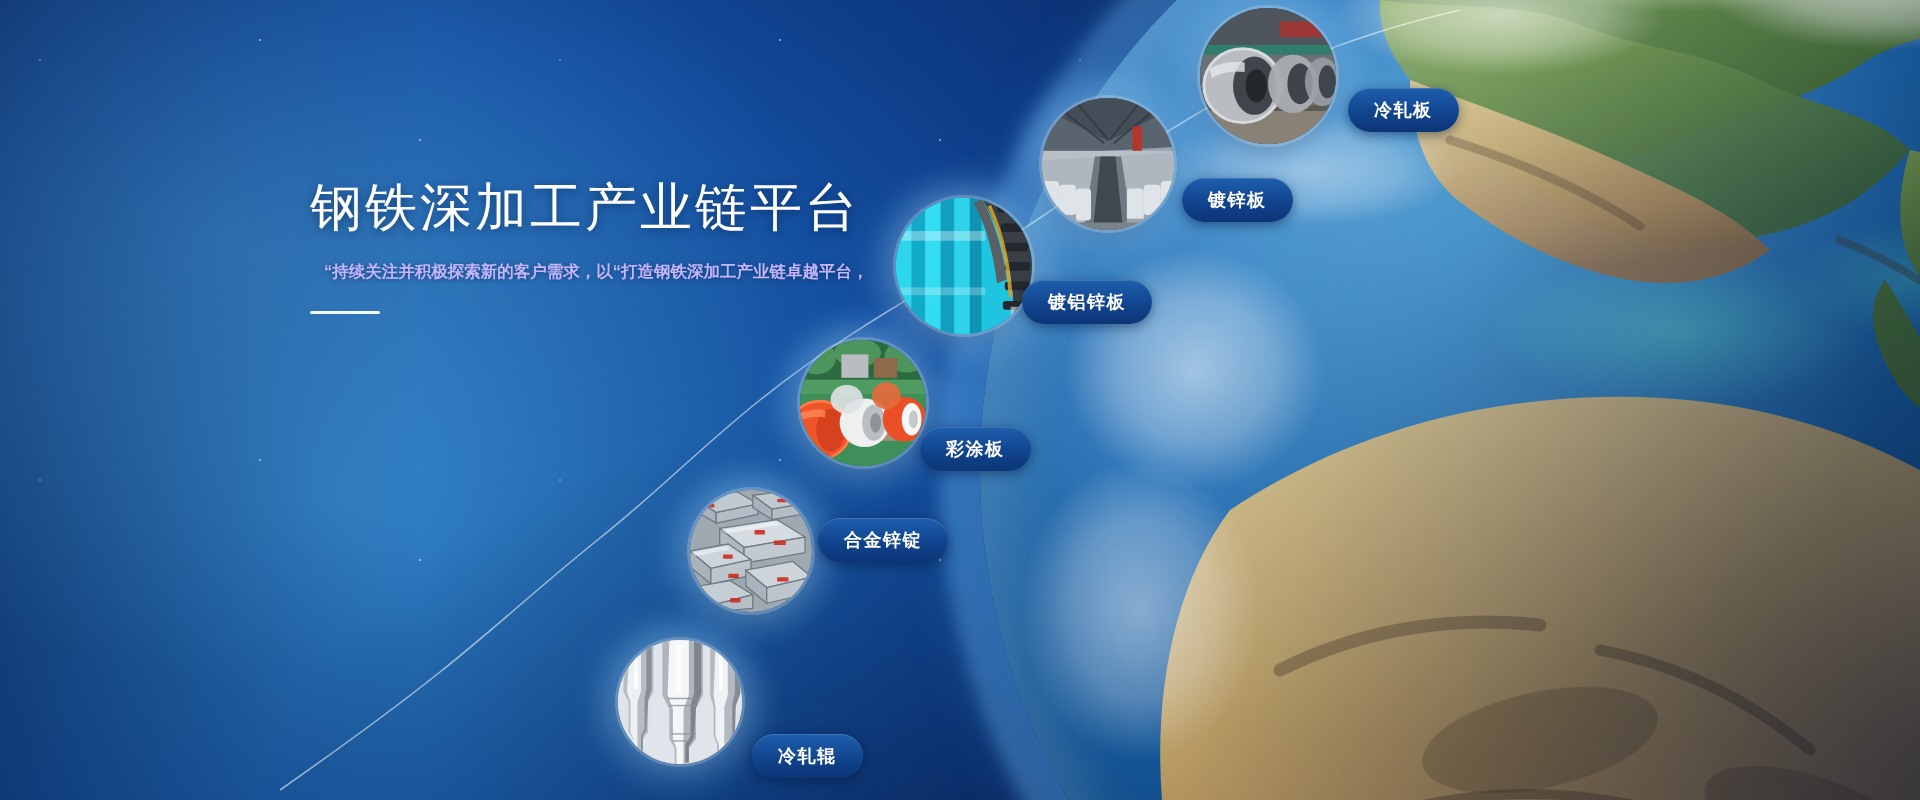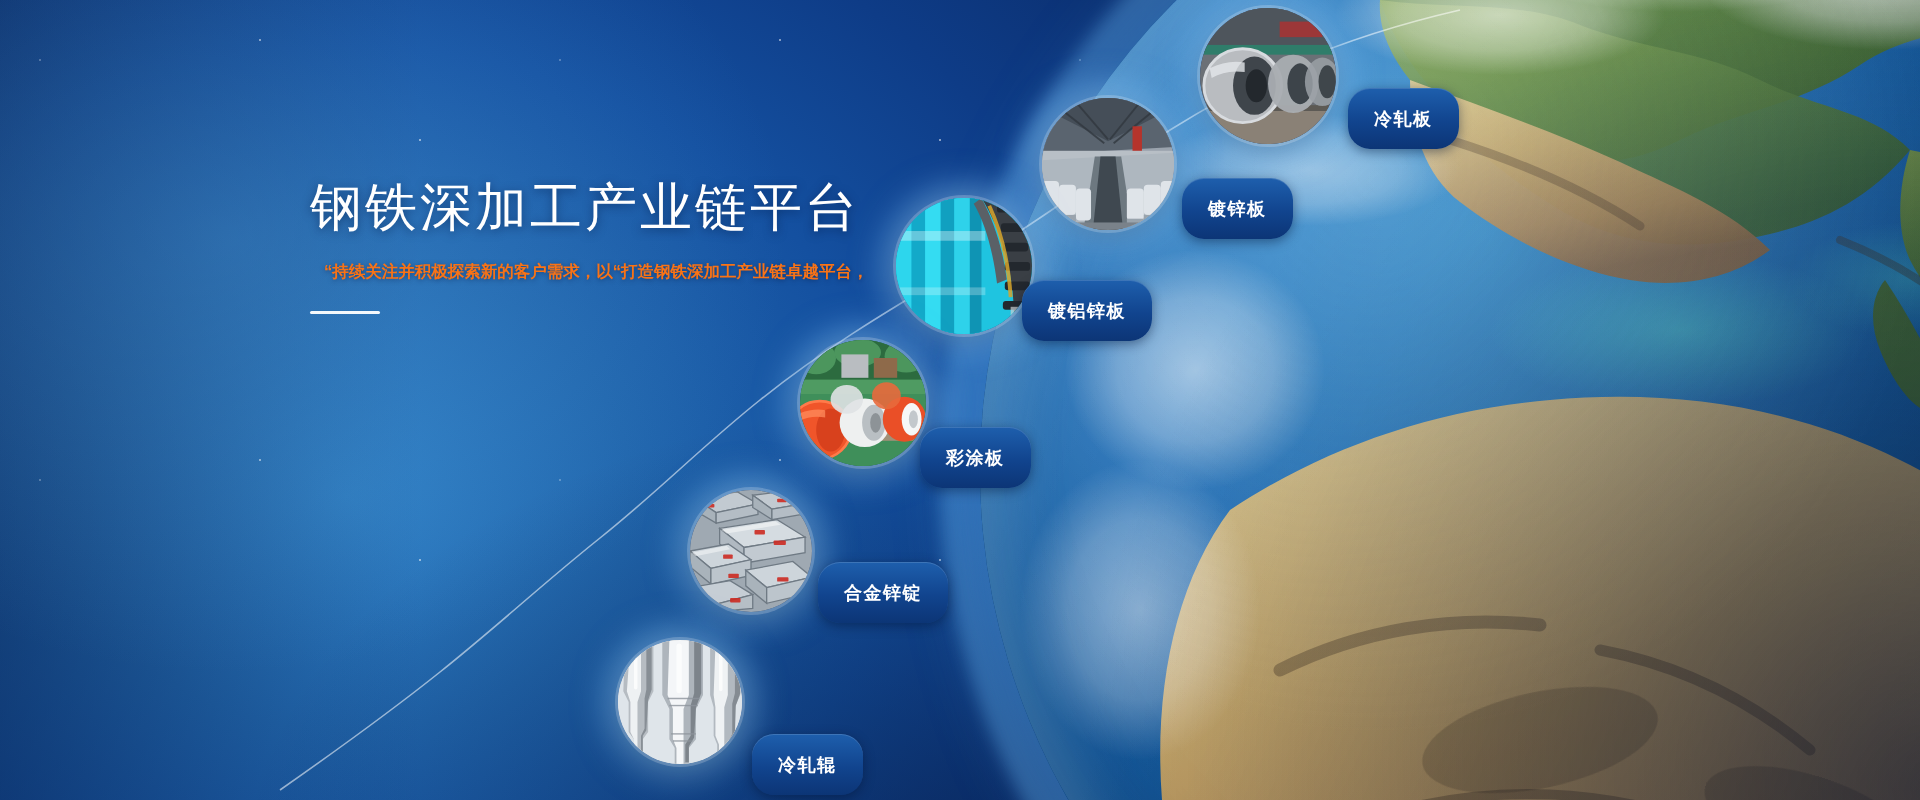--- a/index.html
+++ b/index.html
@@ -98,21 +98,21 @@
     color:#ffffff;
     line-height:1.12;
     text-shadow:0 2px 10px rgba(4,26,70,.55);
     white-space:nowrap;
   }
   .subtitle {
     margin-top:22px;
     font-size:16.5px;
     font-weight:700;
     line-height:1.62;
-    color:#f97316;
+    color:#c4b5fd;
     text-shadow:0 1px 5px rgba(4,26,70,.5);
     max-width:560px;
   }
   .sub-line { display:block; }
   .sub-line.l1 { text-indent:14px; }
   .rule {
     margin-top:26px;
     width:70px; height:3px;
     background:#ffffff;
     border-radius:2px;
@@ -125,21 +125,21 @@
     position:absolute;
     border-radius:50%;
     overflow:hidden;
     box-shadow:0 0 0 3px rgba(255,255,255,.20), 0 0 34px 10px rgba(140,205,255,.55), 0 6px 22px rgba(2,18,52,.45);
     background:#123a72;
   }
   .photo svg { display:block; width:100%; height:100%; }
   .pill {
     position:absolute;
     display:flex; align-items:center; justify-content:center;
-    height:61px;
+    height:44px;
     padding:8px 26px;
     border-radius:22px;
     background:linear-gradient(180deg, #1e5fad 0%, #11448e 55%, #0c3576 100%);
     color:#ffffff;
     font-size:18px;
     font-weight:700;
     letter-spacing:1.5px;
     white-space:nowrap;
     box-shadow:0 3px 12px rgba(2,18,52,.45), inset 0 1px 0 rgba(255,255,255,.14);
   }
@@ -463,21 +463,21 @@
           <rect x="44" y="96" width="12" height="5" rx="1"></rect>
           <rect x="100" y="100" width="13" height="5" rx="1"></rect>
           <rect x="46" y="124" width="12" height="5" rx="1"></rect>
         </g>
         <g fill="#ffffff" opacity=".45">
           <path d="M36,46 L98,36 L104,40 L42,50 Z"></path>
           <path d="M2,72 L42,64 L46,68 L6,76 Z"></path>
         </g>
       </svg>
     </div>
-    <div class="pill" style="left:818px; top:562px;text-align:center;">合金锌锭</div>
+    <div class="pill" style="left:818px; top:518px;text-align:center;">合金锌锭</div>
   </div>
 
   <div class="node">
     <div class="photo" style="left:618px; top:640px; width:124px; height:124px;">
       <svg viewBox="0 0 140 140" preserveAspectRatio="xMidYMid slice">
         <rect width="140" height="140" fill="#e9edf0"></rect>
         <rect width="140" height="140" fill="#dfe5ea"></rect>
 
         <g>
           <path d="M8,4 L40,4 L40,58 L34,70 L34,104 L28,112 L28,140 L18,140 L18,112 L12,104 L12,70 L6,58 Z" fill="#b6bcc2"></path>

